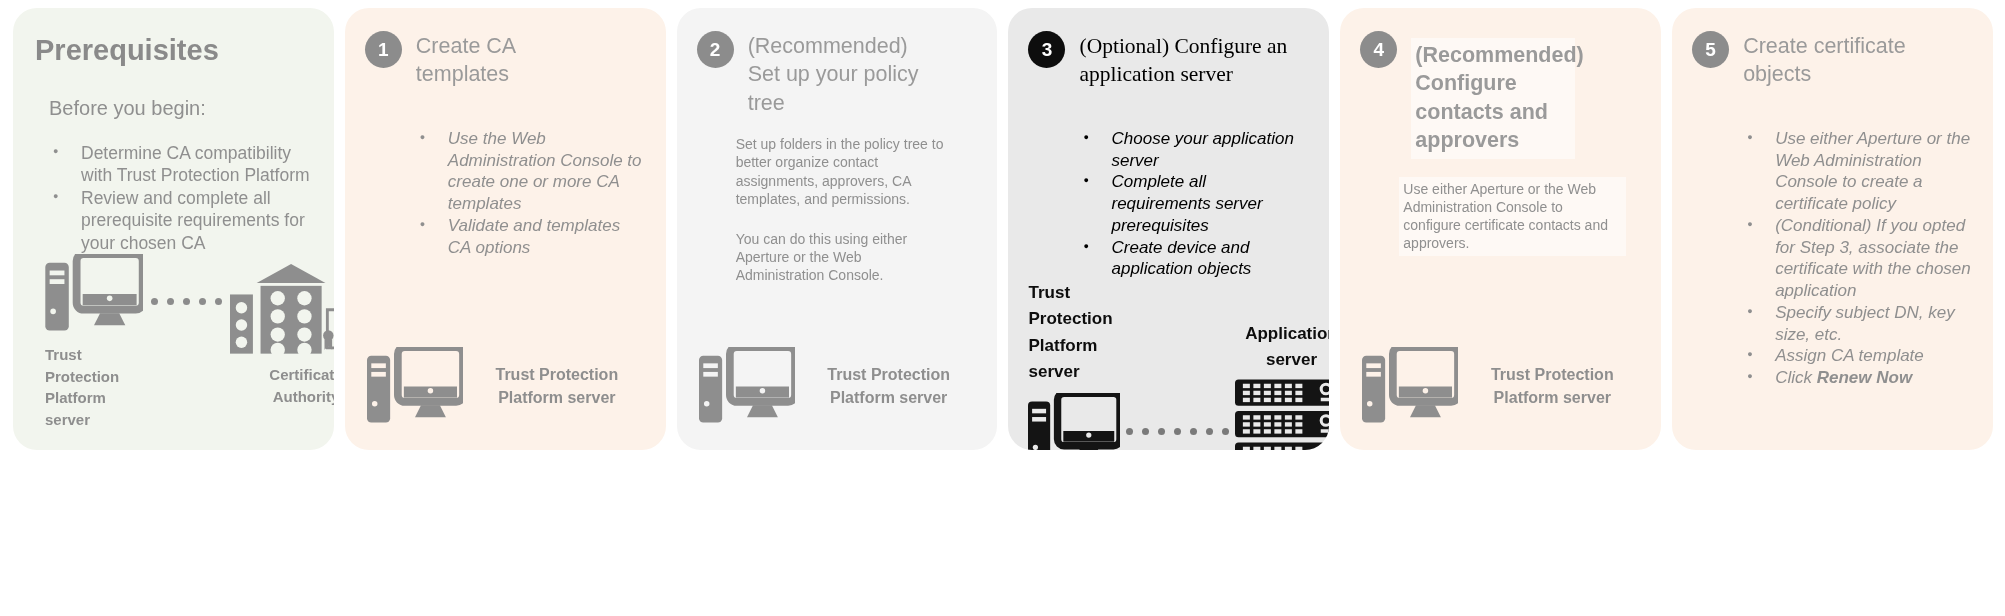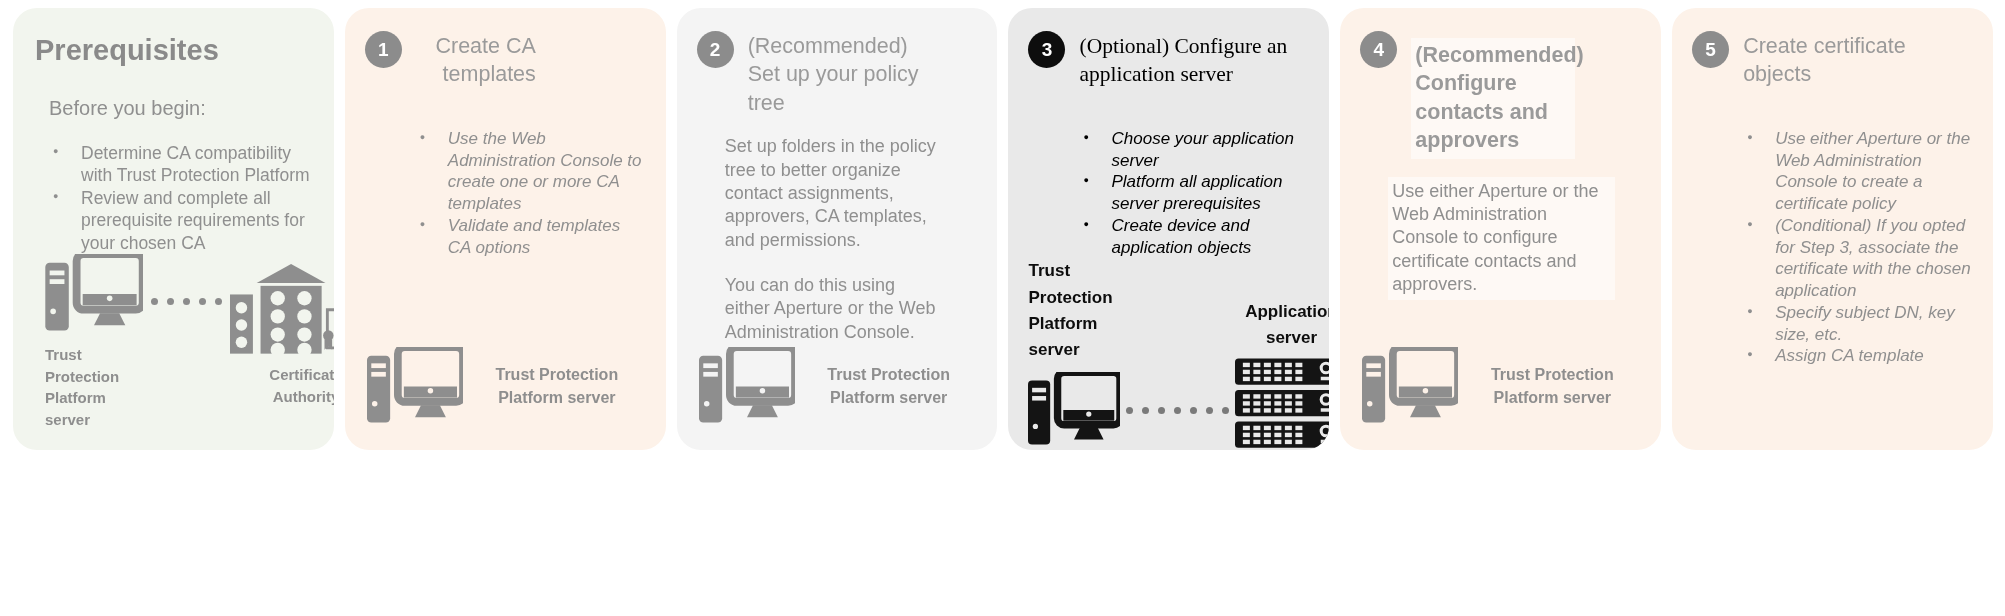--- a/index.html
+++ b/index.html
@@ -12,29 +12,29 @@
   .p-active{--bg:#e9e9e9;}
 
   
   .prereq-title{font-size:29px;font-weight:700;color:#8a8a8a;margin:4px 0 0 2px;}
   .intro{font-size:20px;color:#8f8f8f;margin:30px 0 0 16px;}
   .step-header{display:flex;align-items:flex-start;gap:14px;padding-left:0;}
   .badge{flex:none;width:37px;height:37px;border-radius:50%;background:#8c8c8c;color:#ffffff;font-size:19px;font-weight:700;display:flex;align-items:center;justify-content:center;margin-top:1px;}
   .p-active .badge{background:#0d0d0d;}
   .step-title{font-size:21.5px;font-weight:400;color:#9a9a9a;line-height:1.32;margin:2px 0 0 0;}
   .p-active .step-title{color:#000000;}
-  .w115{max-width:120px;text-align:right;} .w190{max-width:190px;} .w205{max-width:210px;font-family:Liberation Serif, serif;} .w150{max-width:152px;} .w185{max-width:186px;}
+  .w115{max-width:120px;} .w190{max-width:190px;} .w205{max-width:210px;font-family:Liberation Serif, serif;} .w150{max-width:152px;} .w185{max-width:186px;}
 
   ul.bullets{list-style:none;margin:24px 0 0 0;padding:0;font-size:17px;line-height:1.28;color:#8f8f8f;}
   .p-active ul.bullets{color:#000000;}
   ul.bullets li{position:relative;padding-left:32px;margin:0;}
   ul.bullets li::before{content:"\25CF";position:absolute;left:4px;top:4px;font-size:9px;}
   ul.step-ul{margin-left:51px;margin-top:39px;font-style:italic;}
   ul.prereq-ul{margin-left:16px;margin-top:22px;font-size:17.5px;}
-  .para{font-size:18px;color:#8f8f8f;line-height:1.3;margin:18px 0 0 28px;max-width:215px;}
+  .para{font-size:14px;color:#8f8f8f;line-height:1.3;margin:18px 0 0 39px;max-width:215px;}
   .para + .para{margin-top:22px;}
   .hl{background:rgba(255,255,255,0.55);padding:3px 8px 4px 4px;}
   .p-peach .step4-title{margin-top:8px;font-weight:bold;}
 
   
   .server-row{margin-top:auto;display:flex;align-items:center;gap:14px;padding-left:2px;}
   .cap{font-weight:700;font-size:16px;color:#8e8e8e;line-height:1.4;text-align:center;max-width:160px;}
   .dots{display:flex;gap:9px;align-items:center;}
   .dots i{width:7px;height:7px;border-radius:50%;background:#8c8c8c;display:block;}
   .icon-gray{color:#8e8e8e;}
@@ -181,21 +181,21 @@
     </div>
   </section>
 
   <section class="panel p-active">
     <div class="step-header">
       <div class="badge">3</div>
       <h2 class="step-title w205">(Optional) Configure an application server</h2>
     </div>
     <ul class="bullets step-ul">
       <li>Choose your application server</li>
-      <li>Platform all application server prerequisites</li>
+      <li>Complete all requirements server prerequisites</li>
       <li>Create device and application objects</li>
     </ul>
     <div class="s3-diagram">
       <div class="s3-col">
         <div class="s3-label left">Trust Protection Platform server</div>
         <svg class="icon-black" width="92" height="76" viewBox="0 0 112 92">
             <use href="#pc-icon"></use>
           </svg>
       </div>
       <div class="dots">
@@ -235,16 +235,17 @@
   <section class="panel p-peach">
     <div class="step-header">
       <div class="badge">5</div>
       <h2 class="step-title w185">Create certificate objects</h2>
     </div>
     <ul class="bullets step-ul">
       <li>Use either Aperture or the Web Administration Console to create a certificate policy</li>
       <li>(Conditional) If you opted for Step 3, associate the certificate with the chosen application</li>
       <li>Specify subject DN, key size, etc.</li>
       <li>Assign CA template</li>
+      <li><span>Click </span><b>Renew Now</b></li>
     </ul>
   </section>
 
 </div>
 
 </body></html>

